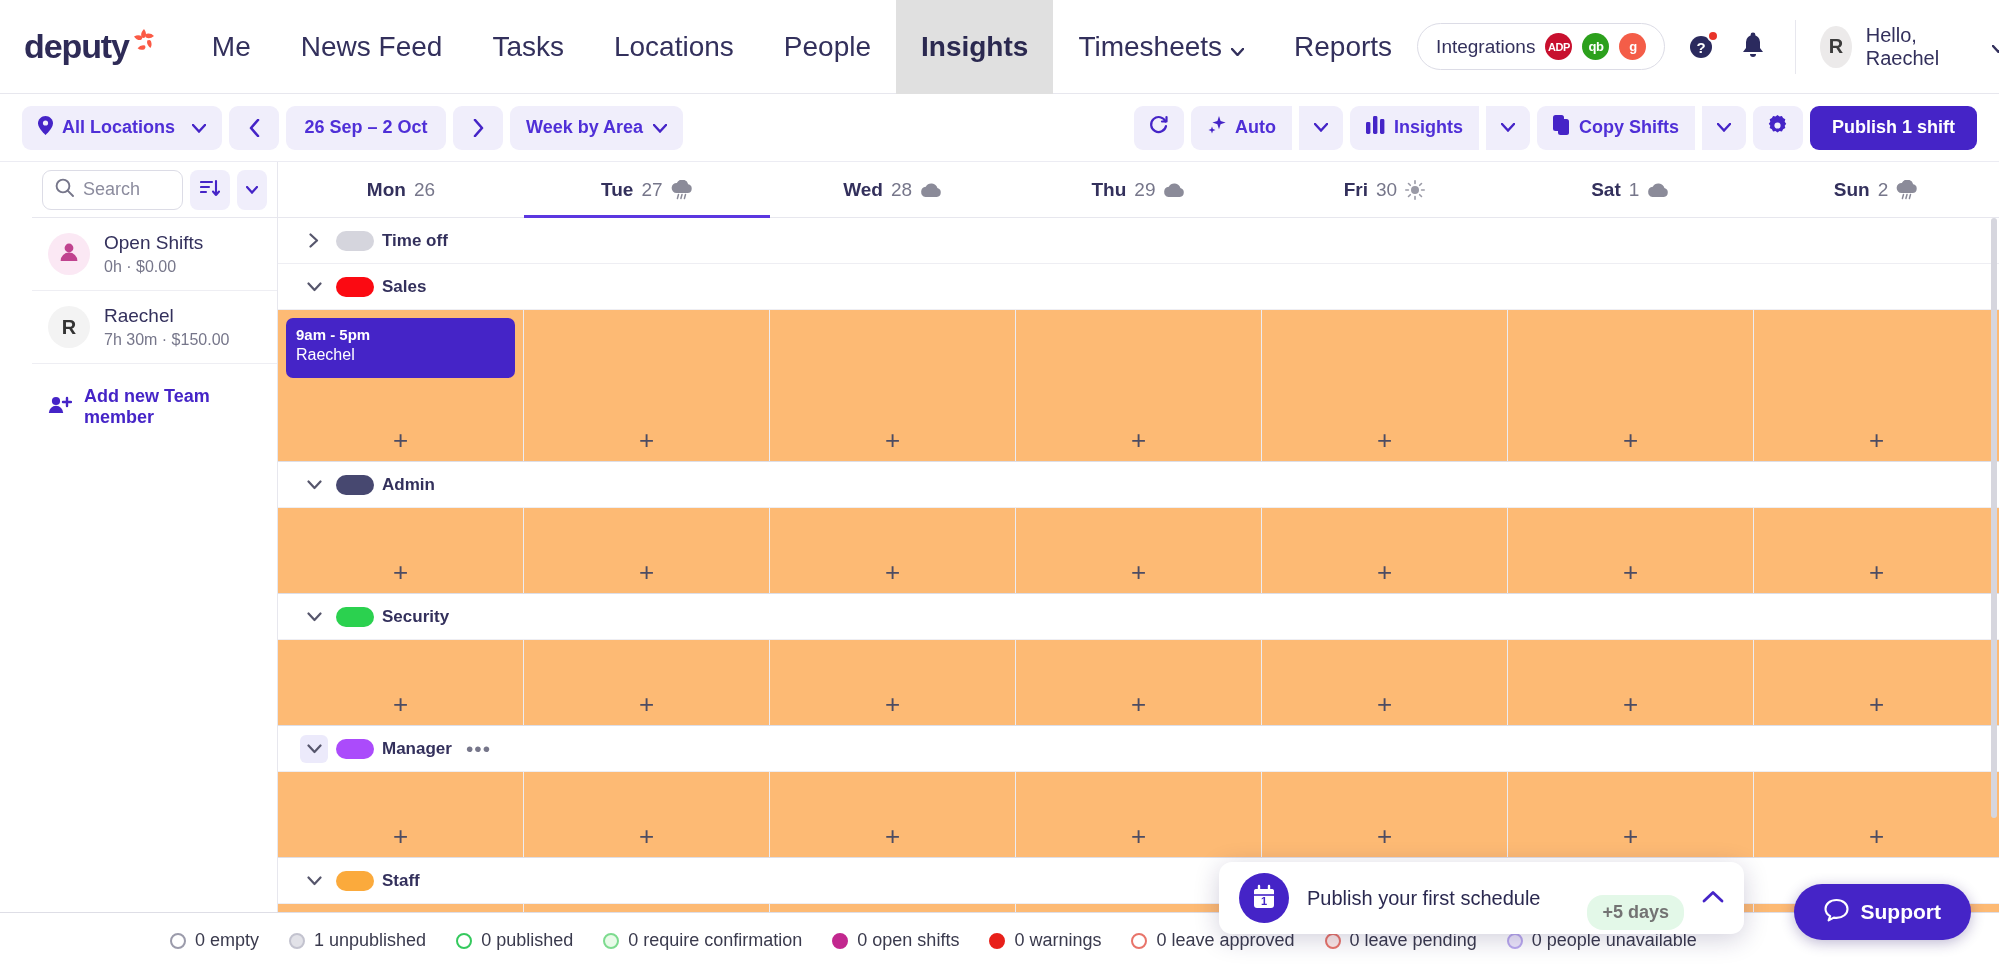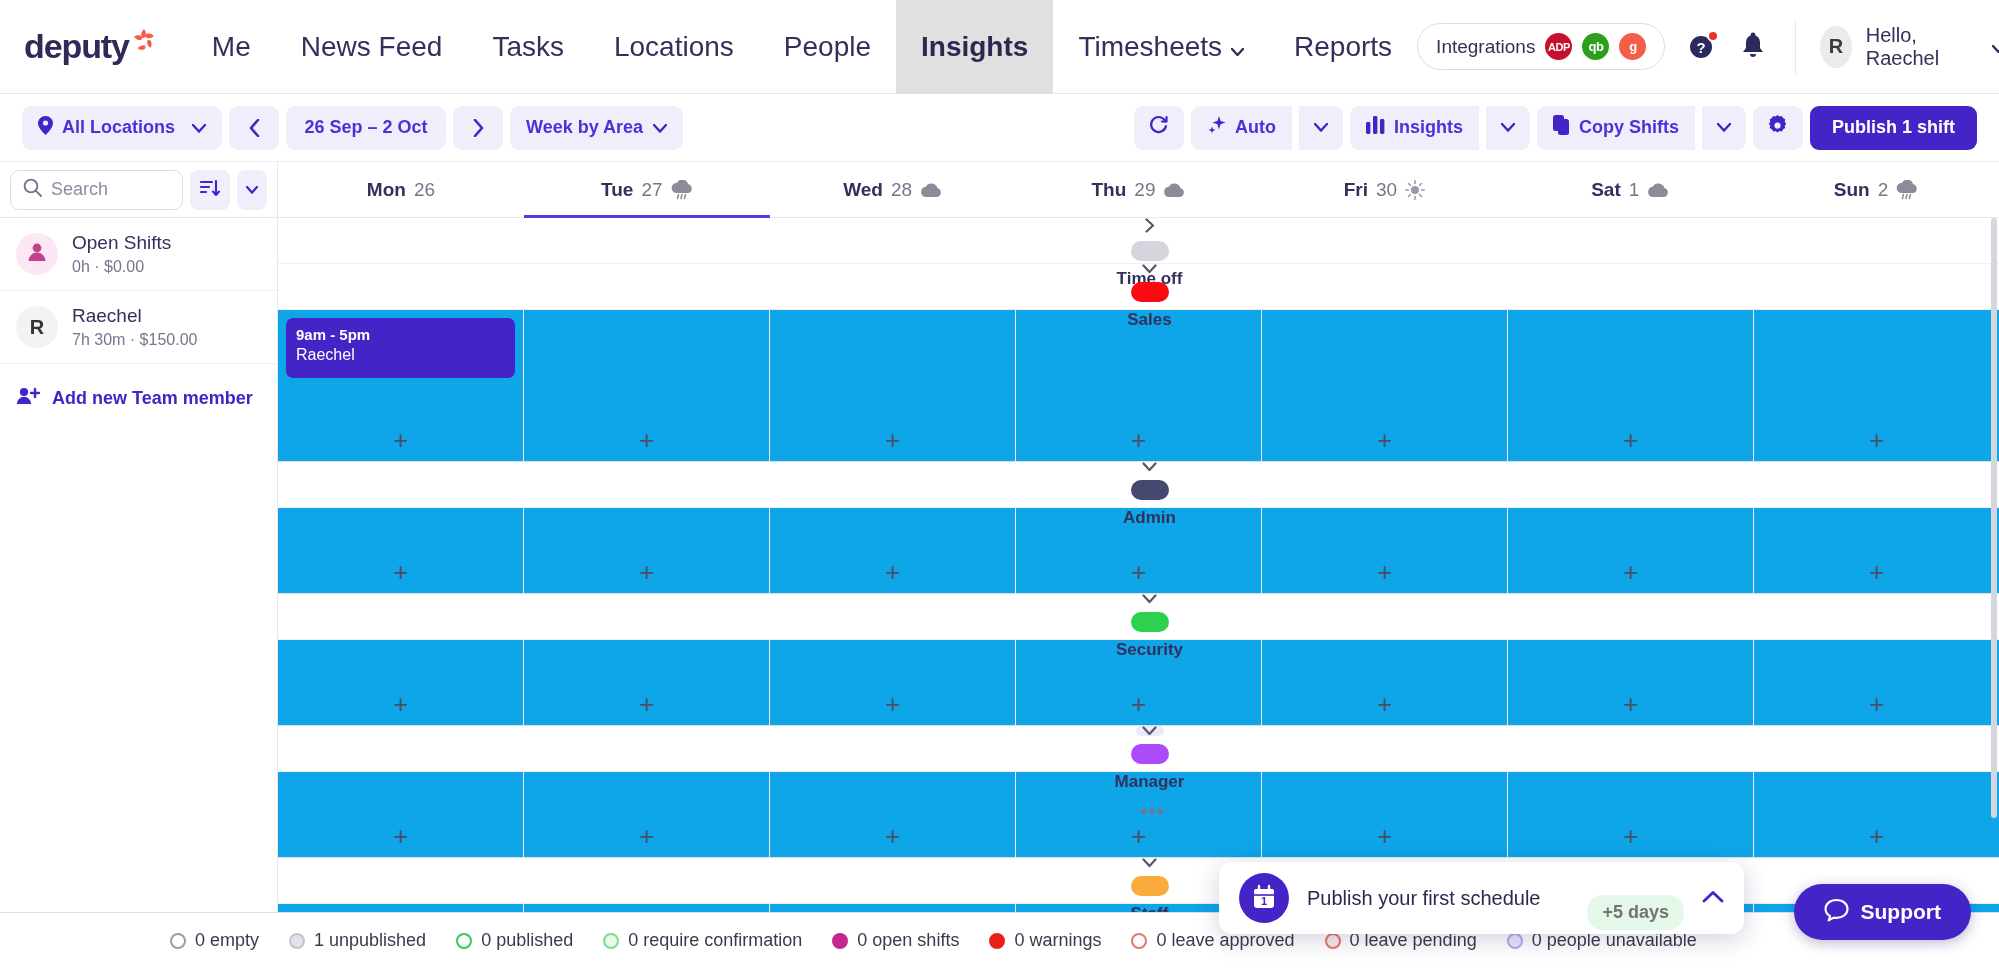--- a/index.html
+++ b/index.html
@@ -79,21 +79,21 @@
     font-family: inherit; font-size: 18px; font-weight: bold; cursor: pointer;
     height: 44px; padding: 0 22px;
   }
   .tb-split-l { border-radius: 9px 0 0 9px; }
   .tb-split-r { border-radius: 0 9px 9px 0; width: 44px; padding: 0; }
 
   
   .content { flex: 1; display: flex; min-height: 0; position: relative; }
 
   
-  .left-panel { width: 278px; flex: none; border-right: 1px solid #e7e7ee; display: flex; flex-direction: column; background: #fff; }
+  .left-panel { width: 278px; flex: none; border-right: 1px solid #e7e7ee; display: flex; flex-direction: column; background: #fff; padding-left: 32px; }
   .search-row { height: 56px; display: flex; align-items: center; padding: 0 10px; gap: 7px; border-bottom: 1px solid #e7e7ee; }
   .search-box {
     flex: 1; height: 40px; border: 1px solid #dcdce6; border-radius: 9px;
     display: flex; align-items: center; padding: 0 12px; gap: 9px; cursor: text;
   }
   .search-placeholder { font-size: 18px; color: #8c8c9e; }
   .sq-btn { width: 40px; height: 40px; border-radius: 8px; background: #f0eefb;
             display: flex; align-items: center; justify-content: center; cursor: pointer; border: none; }
   .sq-btn.sm { width: 30px; }
   .person-row { display: flex; align-items: center; padding: 14px 16px; border-bottom: 1px solid #eeeef3; cursor: pointer; gap: 14px; }
@@ -110,27 +110,27 @@
     flex: 1; display: flex; align-items: center; justify-content: center; gap: 8px;
     position: relative; cursor: pointer;
   }
   .day-name { font-size: 19px; font-weight: bold; color: #33305c; }
   .day-num { font-size: 19px; color: #76768a; }
   .day-cell.active::after {
     content: ""; position: absolute; left: 0; right: 0; bottom: -1px; height: 3px; background: #5b37e0;
   }
   .rows-scroll { flex: 1; overflow: hidden; background: #fff; }
   .area-head { display: flex; align-items: center; height: 46px; padding-left: 22px; gap: 8px;
-               border-bottom: 1px solid #eeeef3; background: #fff; flex-direction: column; }
+               border-bottom: 1px solid #eeeef3; background: #fff; }
   .chev-btn { width: 28px; height: 28px; border-radius: 6px; display: flex; align-items: center; justify-content: center; cursor: pointer; border: none; background: transparent; }
   .chev-btn.hl { background: #eceafb; }
   .area-pill { width: 38px; height: 20px; border-radius: 11px; flex: none; }
   .area-name { font-size: 17px; font-weight: bold; color: #33305c; }
   .dots { color: #76768a; font-size: 21px; letter-spacing: 1px; cursor: pointer; margin-left: 6px; line-height: 1; }
-  .area-body { display: flex; border-bottom: 1px solid #dedee6; background: #0ea5e9; }
+  .area-body { display: flex; border-bottom: 1px solid #dedee6; background: #fdba74; }
   .slot { flex: 1; border-right: 1px solid #ececf2; position: relative; display: flex; flex-direction: column; }
   .slot:last-child { border-right: none; }
   .slot-plus { margin-top: auto; height: 42px; display: flex; align-items: center; justify-content: center;
                color: #4c4c63; font-size: 26px; cursor: pointer; line-height: 1; }
   .shift-card {
     background: #4524c7; border-radius: 7px; margin: 8px 8px 0 8px; padding: 8px 10px;
     color: #fff; cursor: pointer; height: 60px;
   }
   .shift-time { font-size: 15px; font-weight: bold; margin-bottom: 3px; }
   .shift-name { font-size: 16px; }

